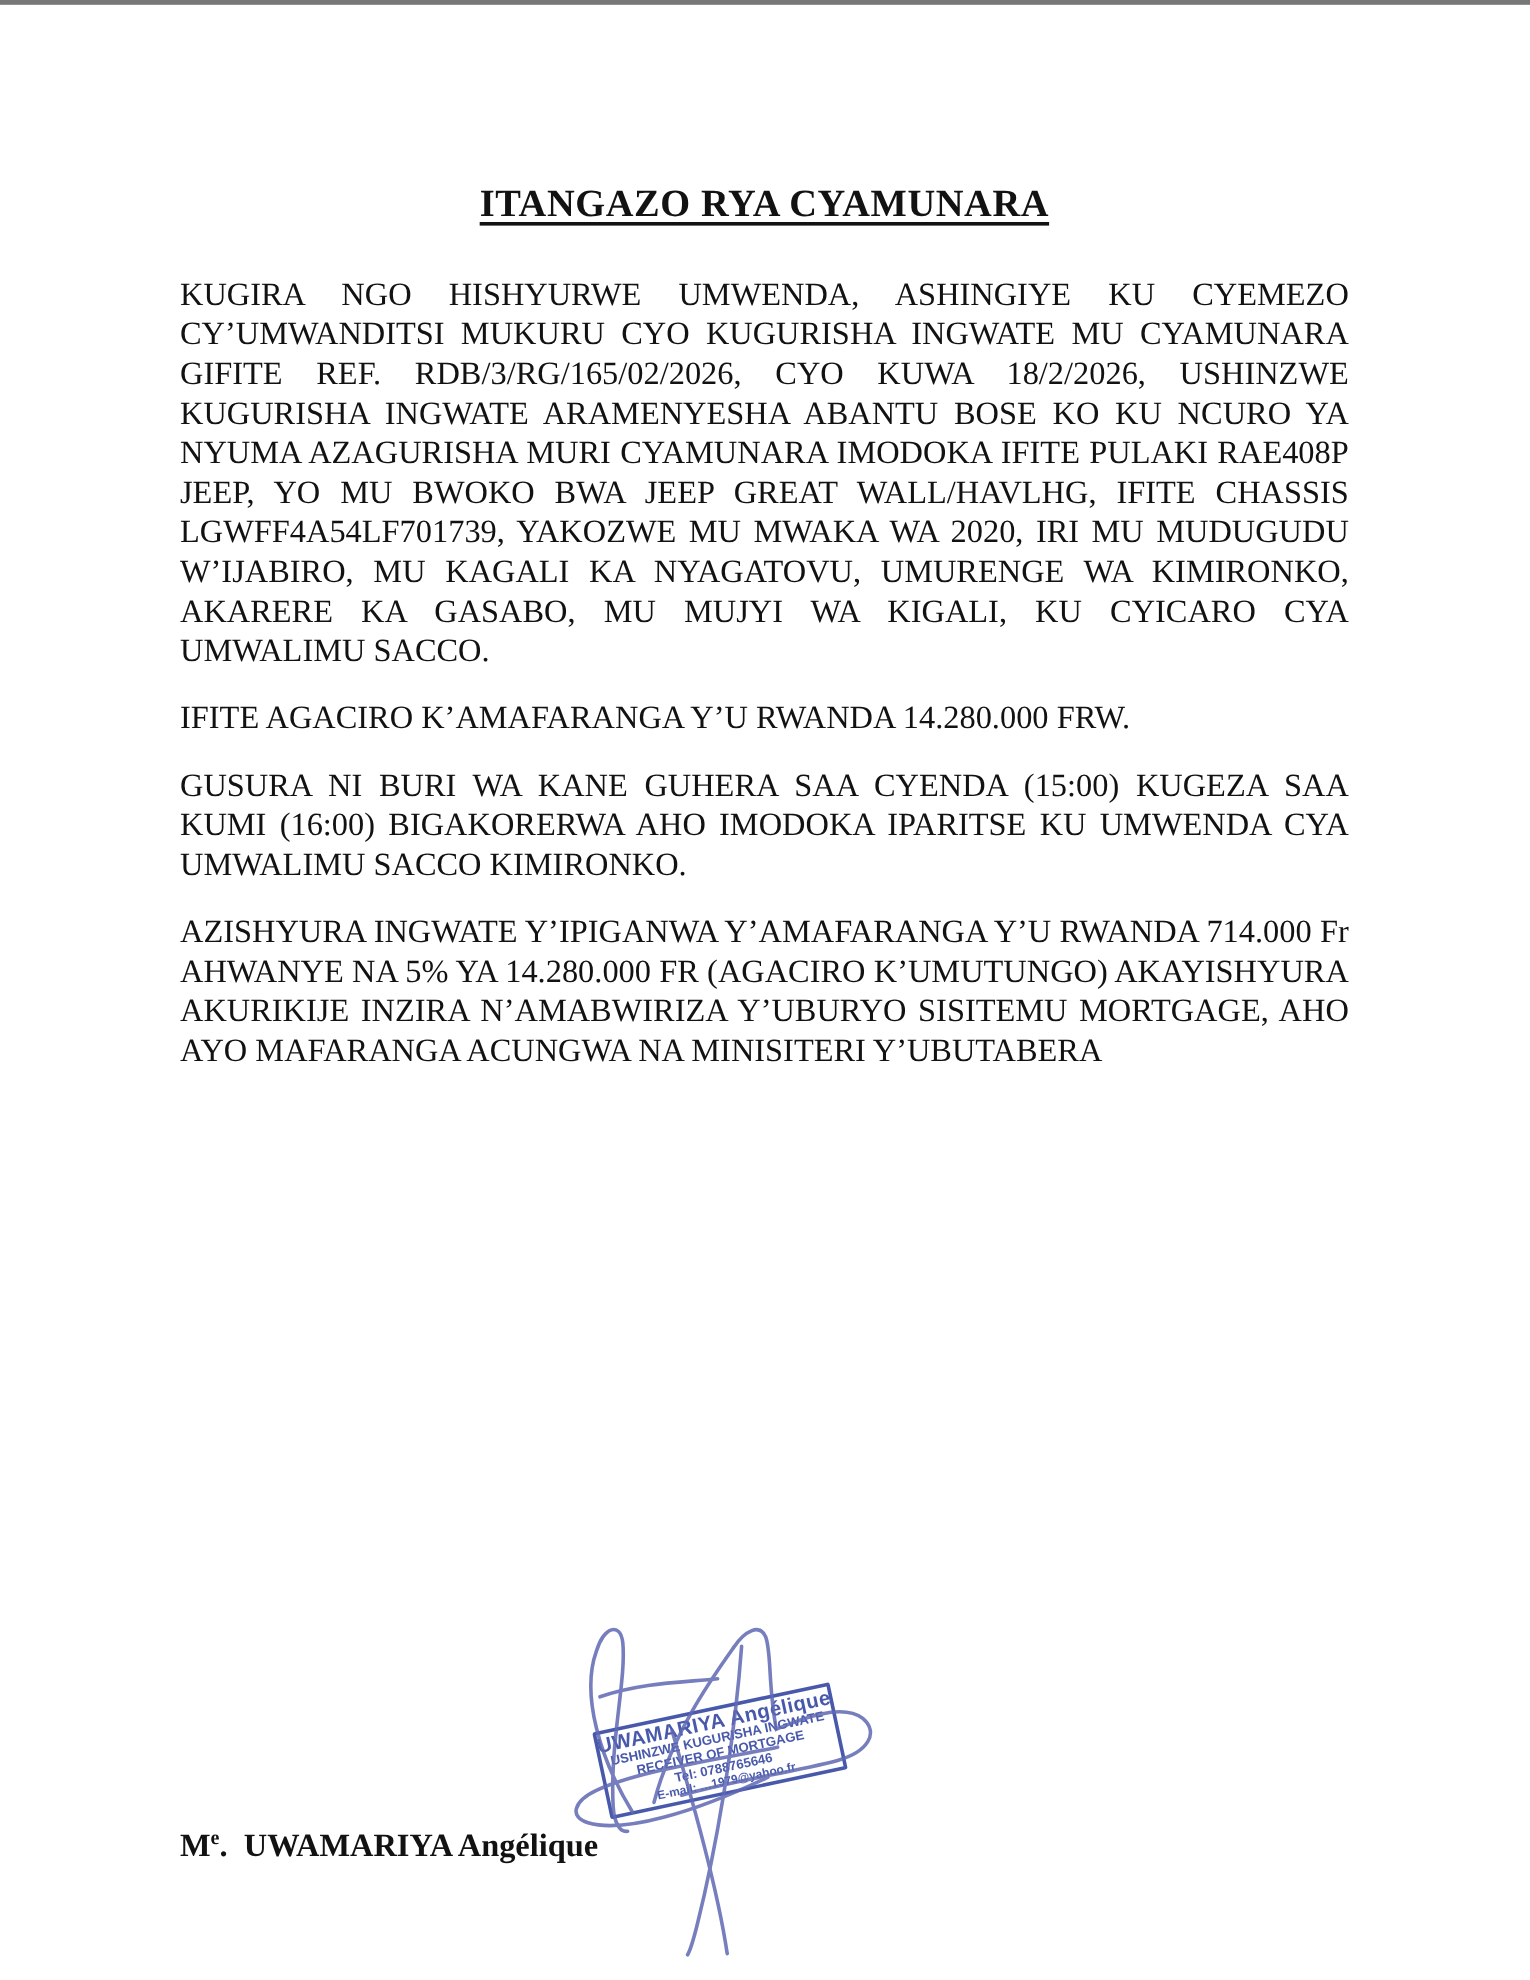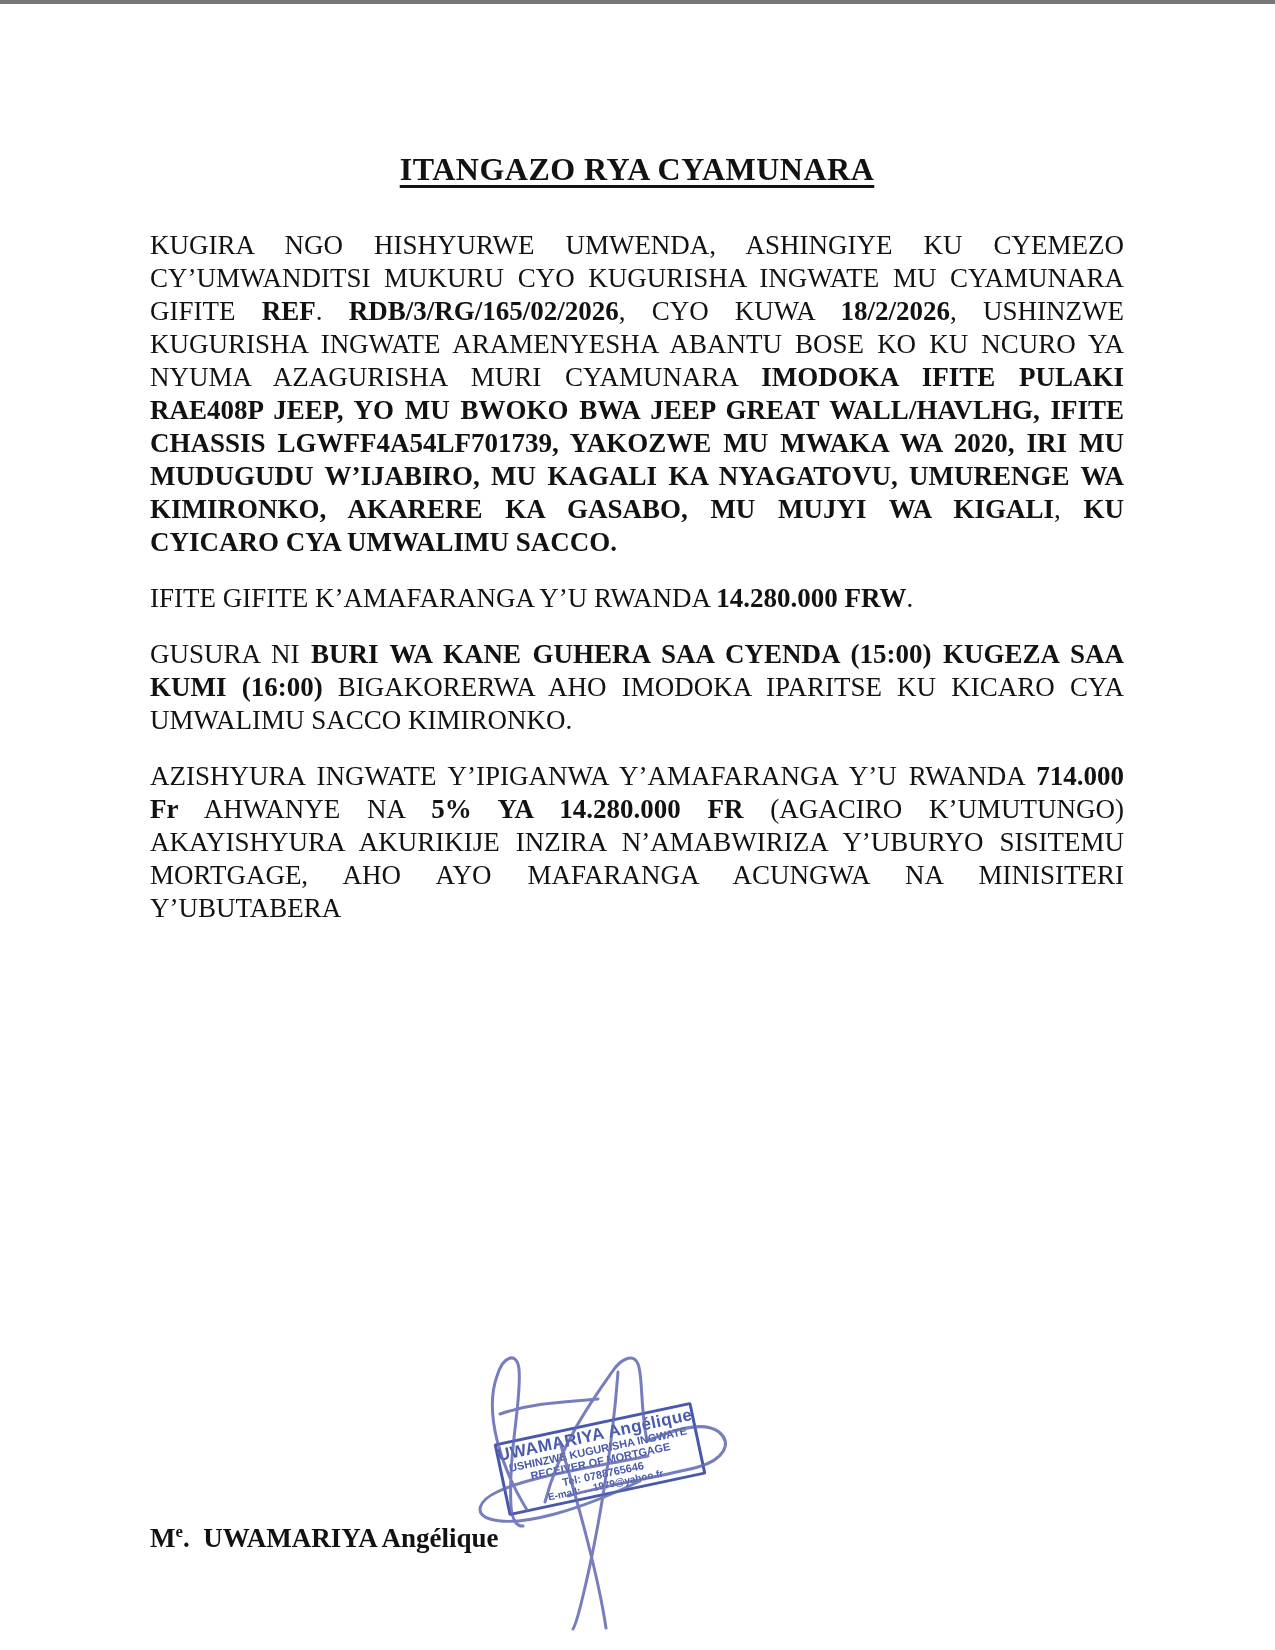--- a/index.html
+++ b/index.html
@@ -31,21 +31,21 @@
     text-underline-offset:5px;
   }
   .para {
     margin:0 0 23px 0;
     font-size:27px;
     line-height:33px;
     text-align:justify;
     text-justify:inter-word;
   }
   .para:last-child { margin-bottom:0; }
-  .b { font-weight:700; }
+  .b { font-weight:400; }
   .sig-block {
     position:absolute;
     left:150px; top:1412px;
     font-size:27px;
     font-weight:700;
     line-height:49px;
     white-space:pre-wrap;
   }
   .sig-block sup { font-size:62%; line-height:0; }
   .stamp {
@@ -74,22 +74,22 @@
 </style>
 </head>
 <body>
 
 <div class="page">
 
   <div class="content">
     <h1 class="doc-title"><span>ITANGAZO RYA CYAMUNARA</span></h1>
     <div id="doc-body">
         <p class="para"><span>KUGIRA NGO HISHYURWE UMWENDA, ASHINGIYE KU CYEMEZO CY’UMWANDITSI MUKURU CYO KUGURISHA INGWATE MU CYAMUNARA GIFITE </span><span class="b">REF</span><span>. </span><span class="b">RDB/3/RG/165/02/2026</span><span>, CYO KUWA </span><span class="b">18/2/2026</span><span>, USHINZWE KUGURISHA INGWATE ARAMENYESHA ABANTU BOSE KO KU NCURO YA NYUMA AZAGURISHA MURI CYAMUNARA </span><span class="b">IMODOKA IFITE PULAKI RAE408P JEEP, YO MU BWOKO BWA JEEP GREAT WALL/HAVLHG, IFITE CHASSIS LGWFF4A54LF701739, YAKOZWE MU MWAKA WA 2020, IRI MU MUDUGUDU W’IJABIRO, MU KAGALI KA NYAGATOVU, UMURENGE WA KIMIRONKO, AKARERE KA GASABO, MU MUJYI WA KIGALI</span><span>, </span><span class="b">KU CYICARO CYA UMWALIMU SACCO.</span></p>
-        <p class="para"><span>IFITE GIFITE K’AMAFARANGA Y’U RWANDA </span><span class="b">14.280.000 FRW</span><span>.</span></p>
-        <p class="para"><span>GUSURA NI </span><span class="b">BURI WA KANE GUHERA SAA CYENDA (15:00) KUGEZA SAA KUMI (16:00)</span><span> BIGAKORERWA AHO IMODOKA IPARITSE KU KICARO CYA UMWALIMU SACCO KIMIRONKO.</span></p>
+        <p class="para"><span>IFITE AGACIRO K’AMAFARANGA Y’U RWANDA </span><span class="b">14.280.000 FRW</span><span>.</span></p>
+        <p class="para"><span>GUSURA NI </span><span class="b">BURI WA KANE GUHERA SAA CYENDA (15:00) KUGEZA SAA KUMI (16:00)</span><span> BIGAKORERWA AHO IMODOKA IPARITSE KU UMWENDA CYA UMWALIMU SACCO KIMIRONKO.</span></p>
         <p class="para"><span>AZISHYURA INGWATE Y’IPIGANWA Y’AMAFARANGA Y’U RWANDA </span><span class="b">714.000 Fr</span><span> AHWANYE NA </span><span class="b">5% YA 14.280.000 FR</span><span> (AGACIRO K’UMUTUNGO) AKAYISHYURA AKURIKIJE INZIRA N’AMABWIRIZA Y’UBURYO SISITEMU MORTGAGE, AHO AYO MAFARANGA ACUNGWA NA MINISITERI Y’UBUTABERA</span></p>
       </div>
   </div>
 
   <div class="sig-block">
     <div class="sig-line"><span>M</span><sup>e</sup><span>.  UWAMARIYA Angélique</span></div>
     
   </div>
 
   <div class="stamp" id="stamp" style="color: rgb(63, 81, 168); border-color: rgb(63, 81, 168);">

